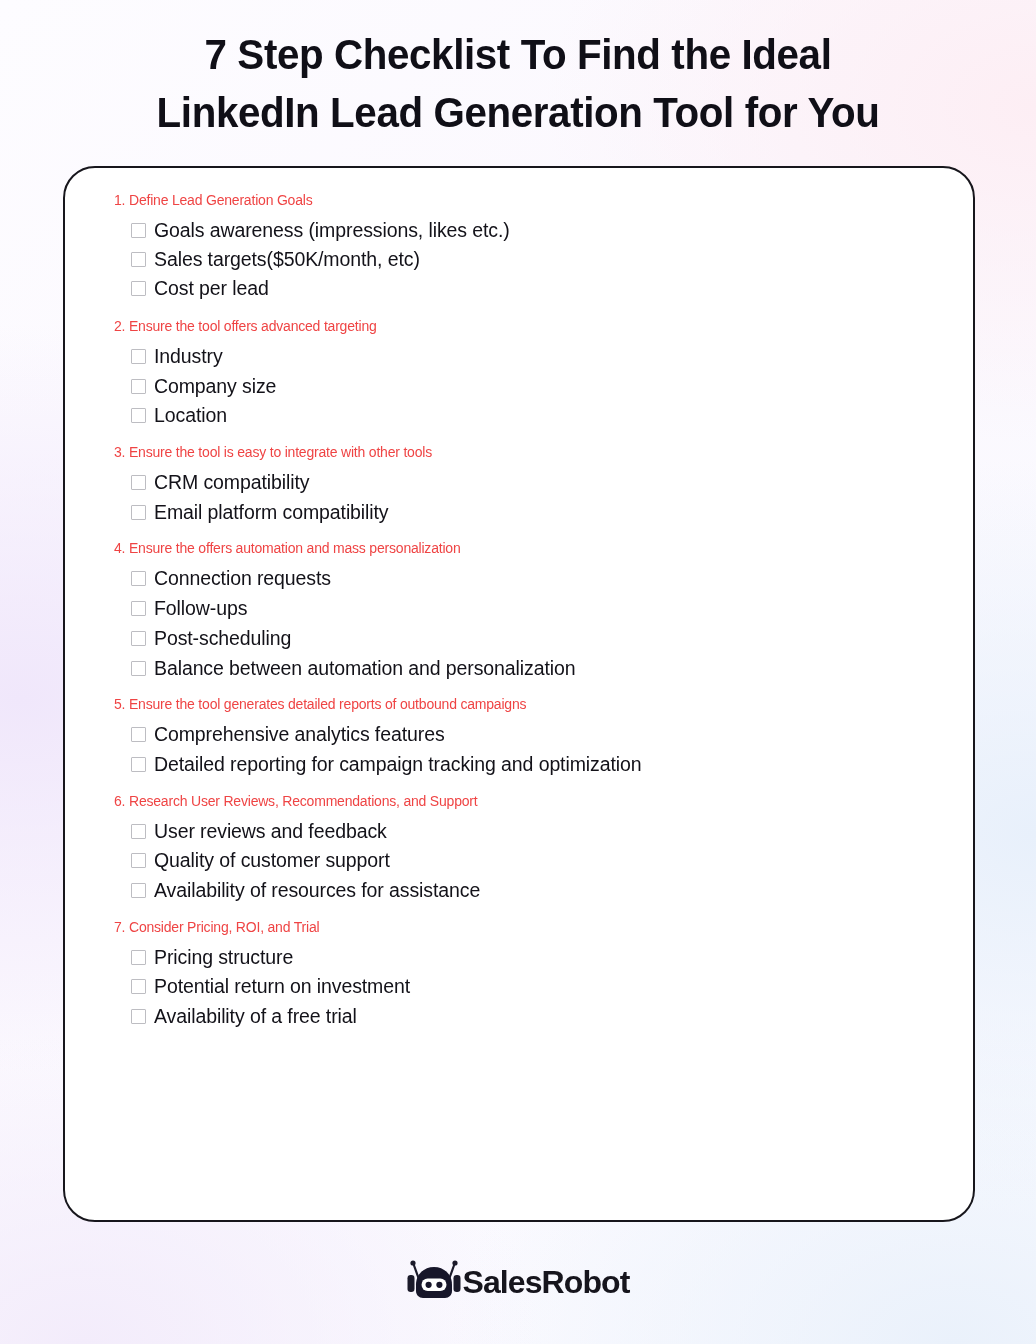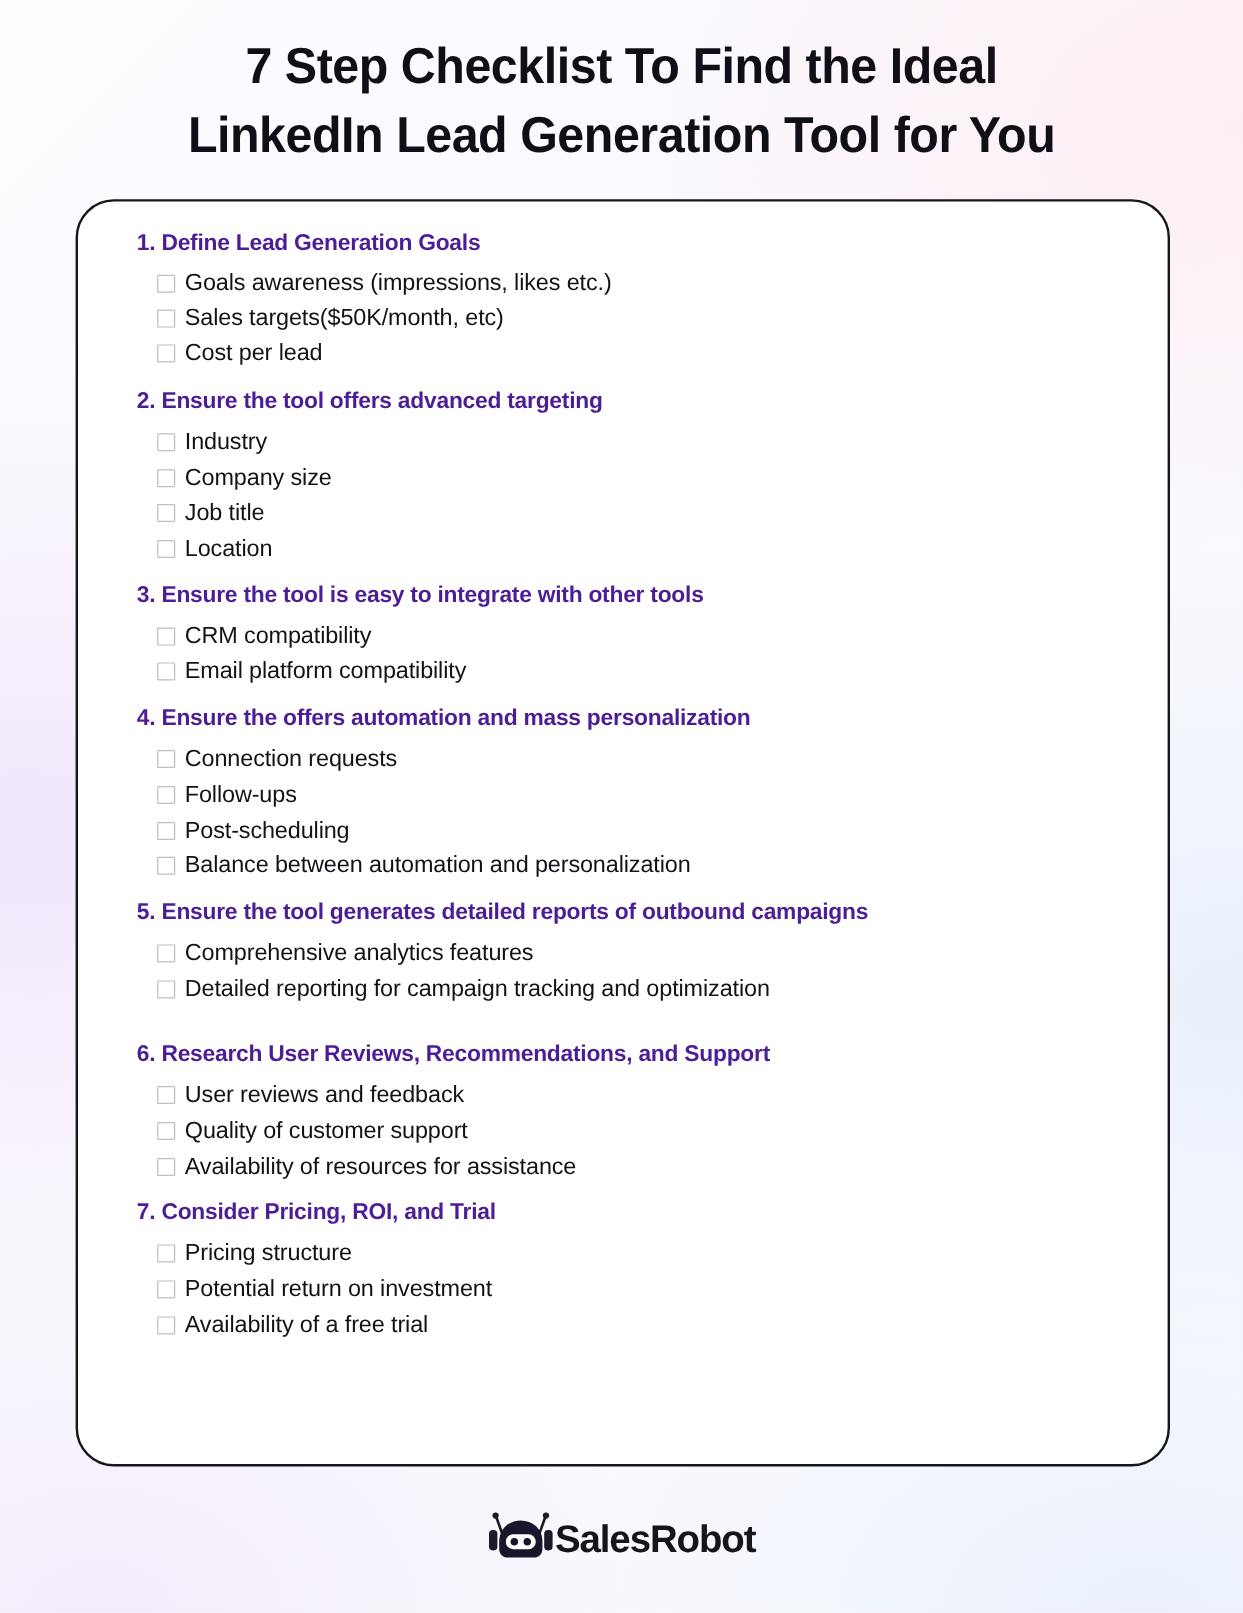--- a/index.html
+++ b/index.html
@@ -66,23 +66,23 @@
     position: absolute;
     left: 49px;
     top: 24px;
     right: 20px;
   }
 
   
   .section { margin-bottom: 11px; }
   .section:last-child { margin-bottom: 0; }
   .sec-head {
-    font-size: 19px;
-    font-weight: 700;
-    color: #4c1d95;
+    font-size: 14px;
+    font-weight: 400;
+    color: #ef4444;
     letter-spacing: -0.2px;
     margin-bottom: 9px;
     white-space: nowrap;
   }
   .items { margin: 0; padding: 0; list-style: none; }
   .item {
     display: flex;
     align-items: flex-start;
     margin-left: 17px;
     height: 29.5px;
@@ -108,21 +108,21 @@
 
   
   .section.s1 { margin-bottom: 14px; }
   .section.s1 .item { height: 29px; }
   .section.s2 .item, .section.s3 .item,
   .section.s4 .item, .section.s5 .item,
   .section.s6 .item, .section.s7 .item { height: 29.7px; }
   .section.s2 { margin-bottom: 12px; }
   .section.s3 { margin-bottom: 12px; }
   .section.s4 { margin-bottom: 12px; }
-  .section.s5 { margin-bottom: 28px; }
+  .section.s5 { margin-bottom: 12px; }
   .section.s6 { margin-bottom: 12px; }
 
   
   .footer {
     position: absolute;
     left: 0;
     top: 1258px;
     width: 1036px;
     display: flex;
     align-items: center;
@@ -171,24 +171,20 @@
         <div class="section s2">
           <div class="sec-head">2. Ensure the tool offers advanced targeting</div>
           <ul class="items">
             <li class="item">
               <span class="checkbox"></span>
               <span class="item-label">Industry</span>
             </li>
             <li class="item">
               <span class="checkbox"></span>
               <span class="item-label">Company size</span>
-            </li>
-            <li class="item">
-              <span class="checkbox"></span>
-              <span class="item-label">Job title</span>
             </li>
             <li class="item">
               <span class="checkbox"></span>
               <span class="item-label">Location</span>
             </li>
           </ul>
         </div>
         <div class="section s3">
           <div class="sec-head">3. Ensure the tool is easy to integrate with other tools</div>
           <ul class="items">

